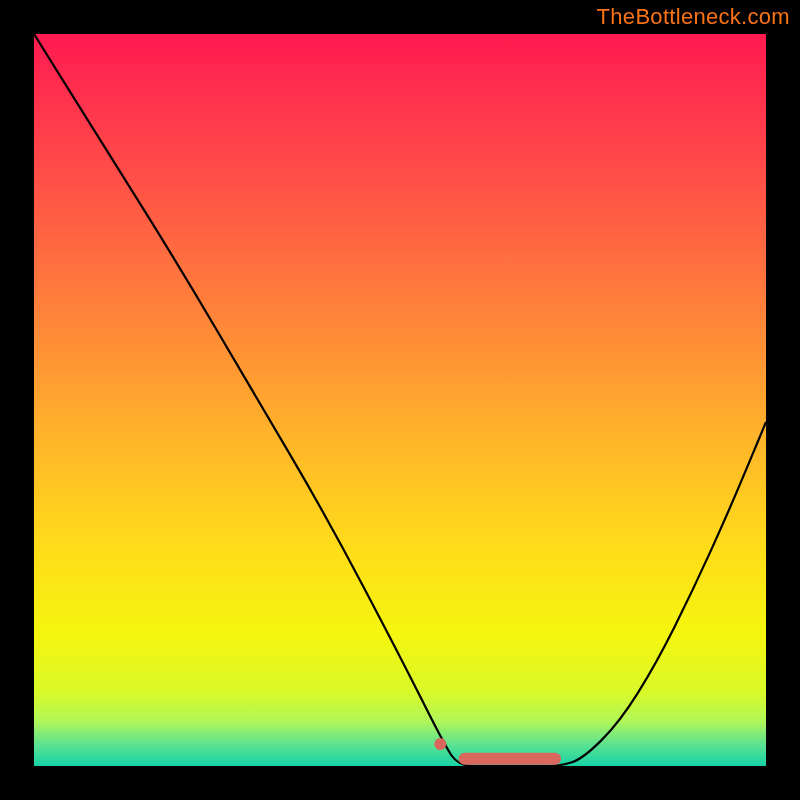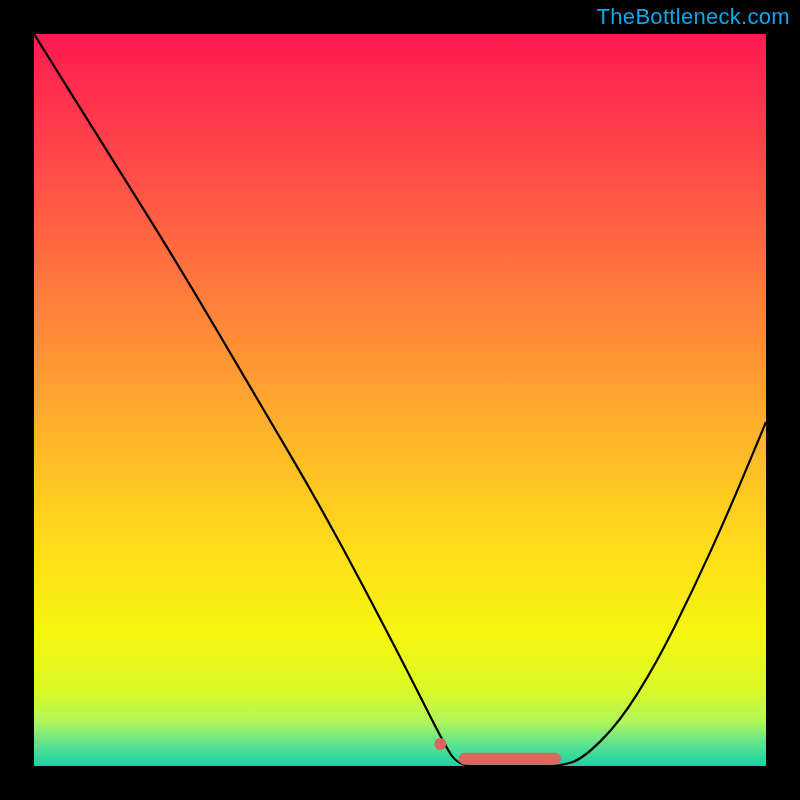--- a/index.html
+++ b/index.html
@@ -21,21 +21,21 @@
     left: 34px;
     top: 34px;
     width: 732px;
     height: 732px;
     overflow: hidden;
   }
   .watermark {
     position: absolute;
     top: 4px;
     right: 10px;
-    color: #0ea5e9;
+    color: #f97316;
     font-size: 22px;
     font-weight: 500;
     letter-spacing: 0.3px;
     z-index: 5;
     font-family: Arial, sans-serif;
   }
   svg { display: block; }
   .curve-stroke {
     fill: none;
     stroke: #000;

